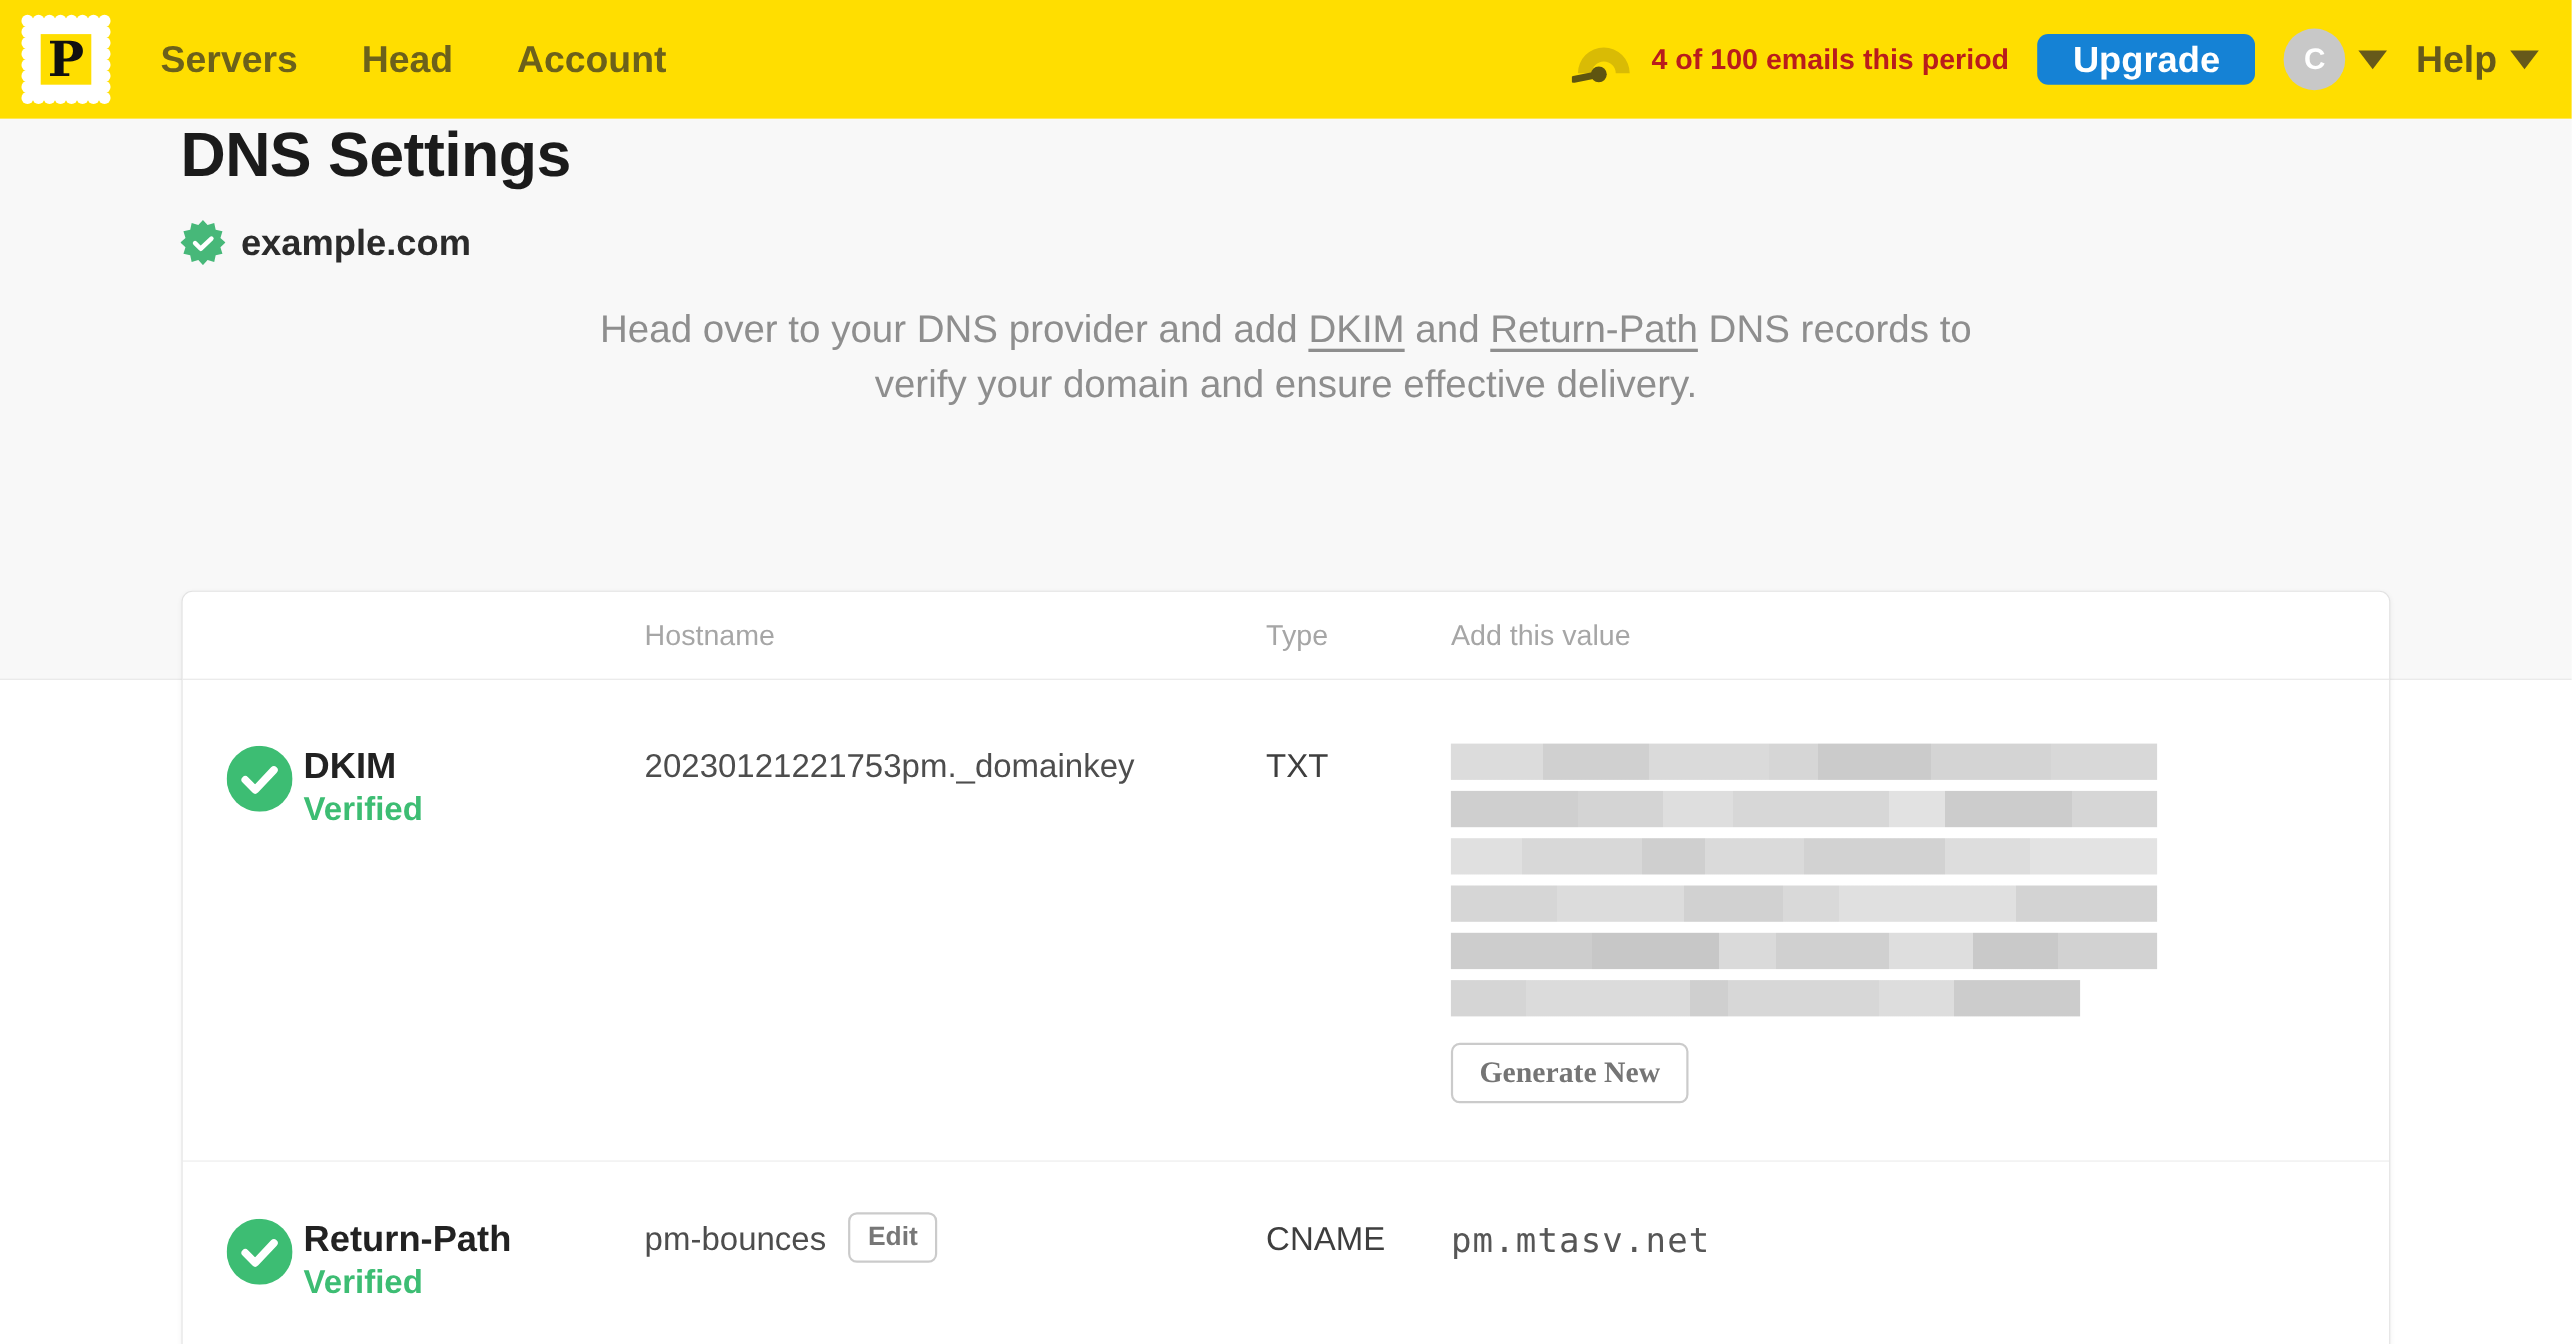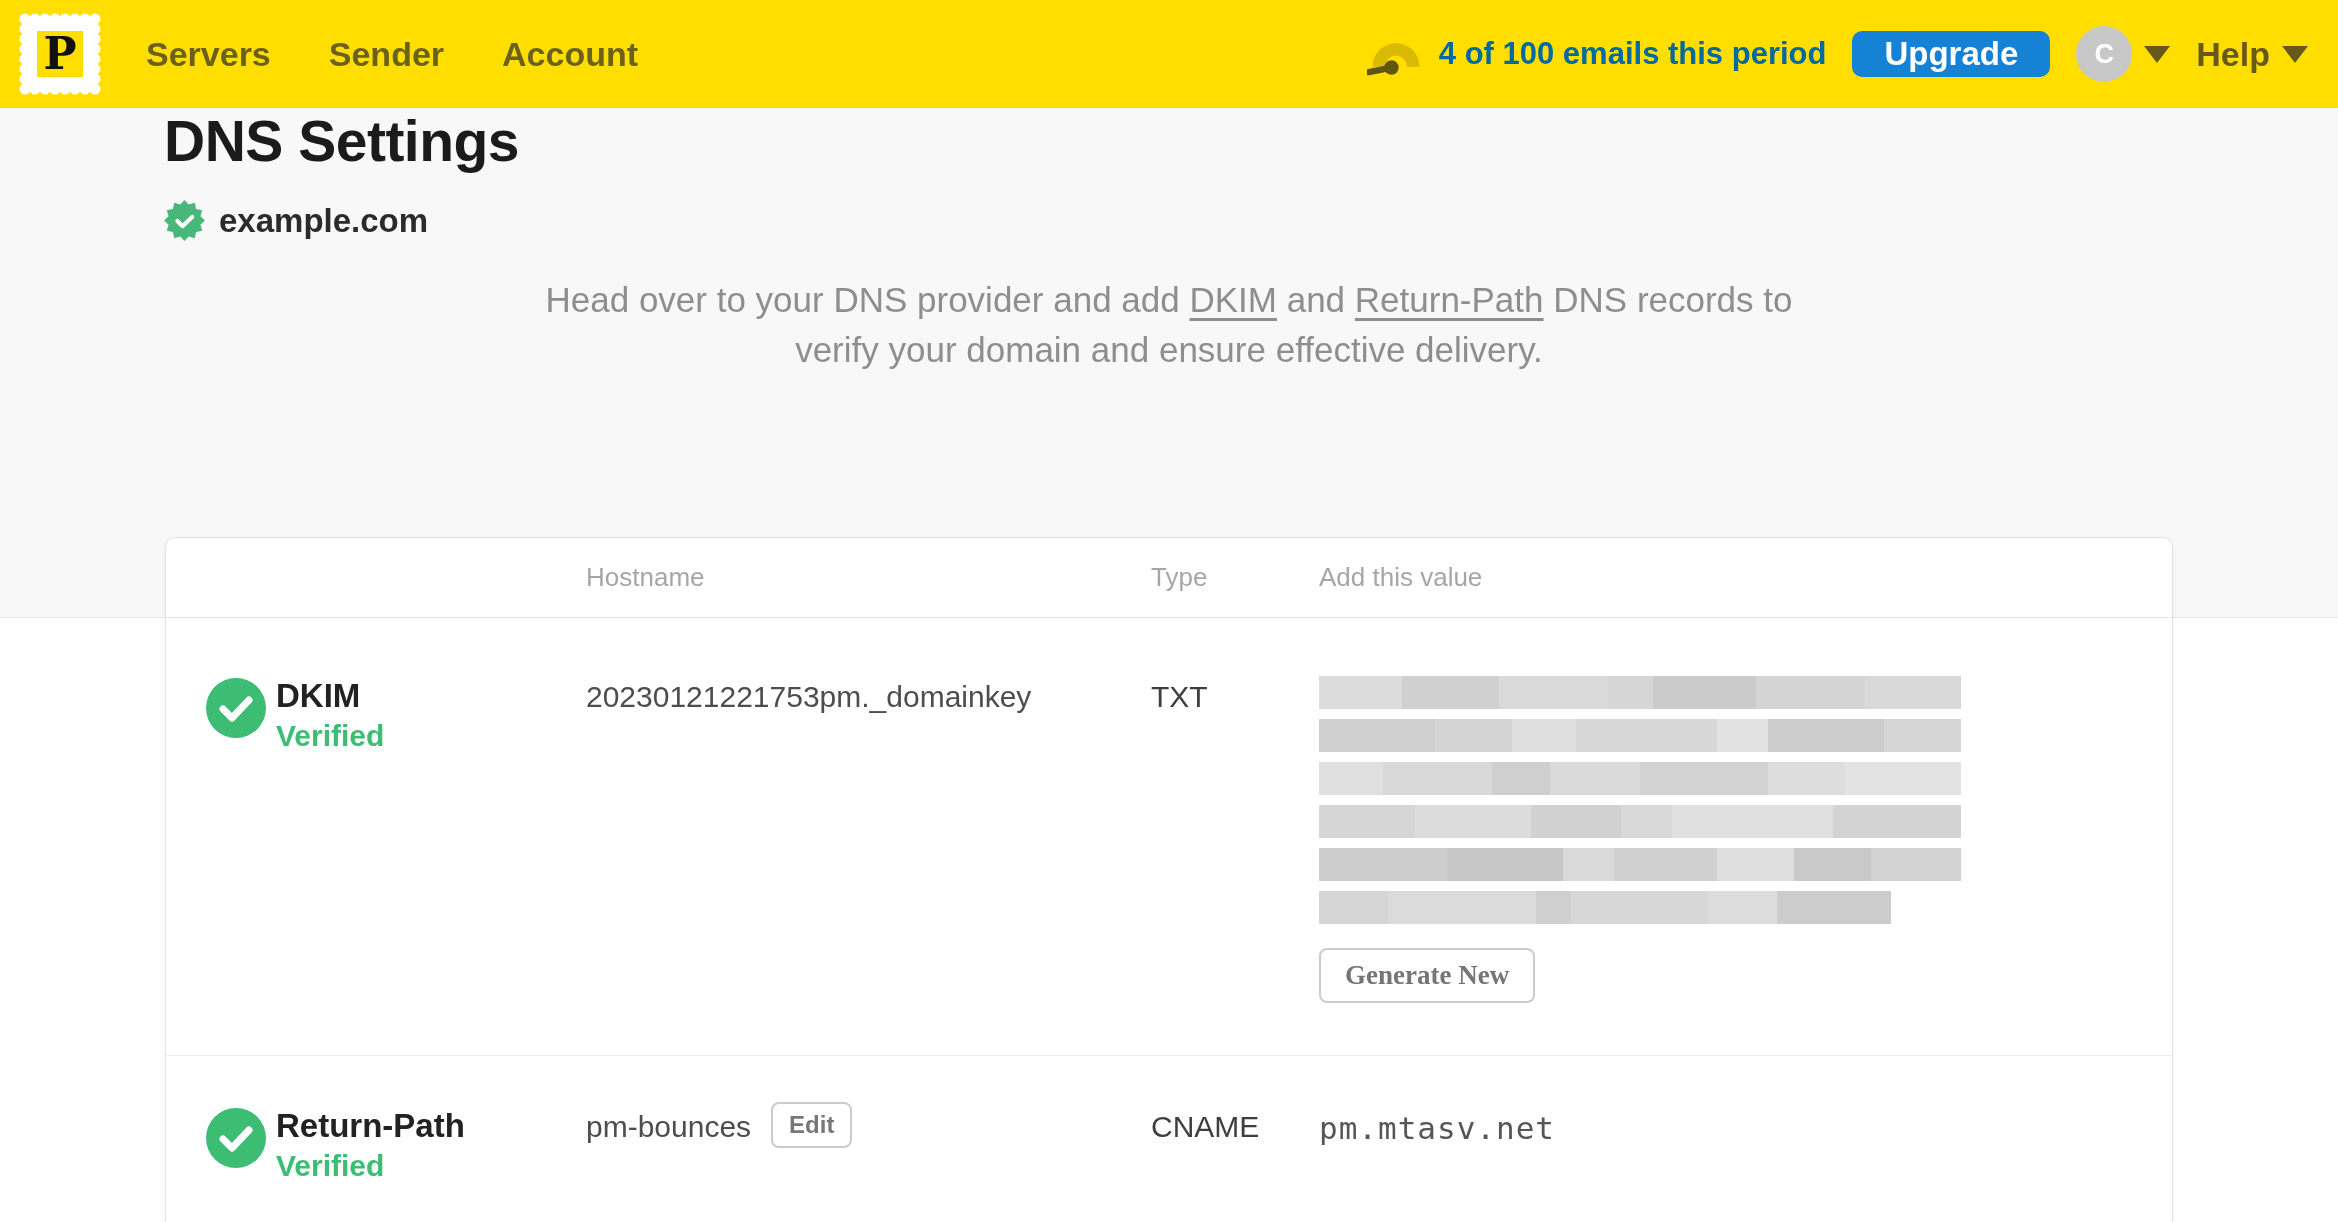--- a/index.html
+++ b/index.html
@@ -22,21 +22,21 @@
     font-size:34px; font-weight:700; color:#6C611B;
     text-decoration:none; margin-right:58px; white-space:nowrap; cursor:pointer;
   }
   .nav-pill {
     background:#2D2D2D; color:#FFDE00;
     border-radius:34px; padding:14px 38px; margin-right:58px;
     font-size:34px; font-weight:700; text-decoration:none; white-space:nowrap; cursor:pointer;
   }
   .topbar-right { margin-left:auto; display:flex; align-items:center; gap:26px; }
   .usage { display:flex; align-items:center; gap:14px; cursor:pointer; }
-  .usage-text { font-size:31px; font-weight:700; color:#0369a1; white-space:nowrap; }
+  .usage-text { font-size:26px; font-weight:700; color:#b91c1c; white-space:nowrap; }
   .upgrade-btn {
     background:#1582D5; color:#ffffff; border:none; cursor:pointer;
     font-family:inherit; font-size:33px; font-weight:700;
     padding:4px 32px; border-radius:10px;
   }
   .avatar-group { display:flex; align-items:center; gap:12px; cursor:pointer; }
   .avatar {
     width:56px; height:56px; border-radius:50%; background:#C8C8C8;
     color:#ffffff; font-size:27px; font-weight:700;
     display:flex; align-items:center; justify-content:center;
@@ -141,21 +141,21 @@
         <circle cx="79" cy="39" r="5.5"></circle>
         <circle cx="79" cy="49" r="5.5"></circle>
         <circle cx="79" cy="59" r="5.5"></circle>
         <circle cx="79" cy="69" r="5.5"></circle>
     </g>
     <rect x="21" y="21" width="46" height="46" fill="#FFDE00"></rect>
     <text x="44" y="59" text-anchor="middle" font-family="DejaVu Serif, serif" font-weight="bold" font-size="44" fill="#111111">P</text>
   </svg>
 
   <a class="nav-link">Servers</a>
-  <a class="nav-link">Sender</a>
+  <a class="nav-link">Head</a>
   <a class="nav-link">Account</a>
 
   <div class="topbar-right">
     <div class="usage">
       <svg width="58" height="48" viewBox="0 0 64 52">
         <path d="M6 40 A26 26 0 0 1 58 40 L44 40 A12 12 0 0 0 20 40 Z" fill="#D9BB05"></path>
         <line x1="27" y1="41" x2="2" y2="46" stroke="#5F5510" stroke-width="7" stroke-linecap="round"></line>
         <circle cx="27" cy="41" r="8" fill="#5F5510"></circle>
       </svg>
       <span class="usage-text">4 of 100 emails this period</span>

